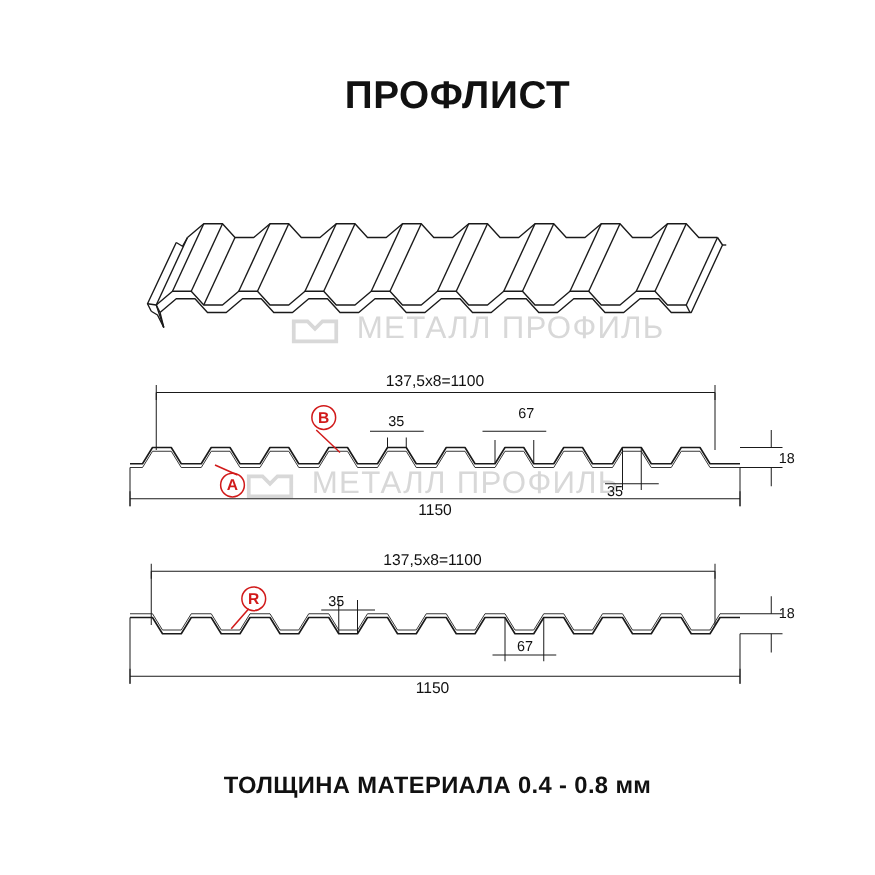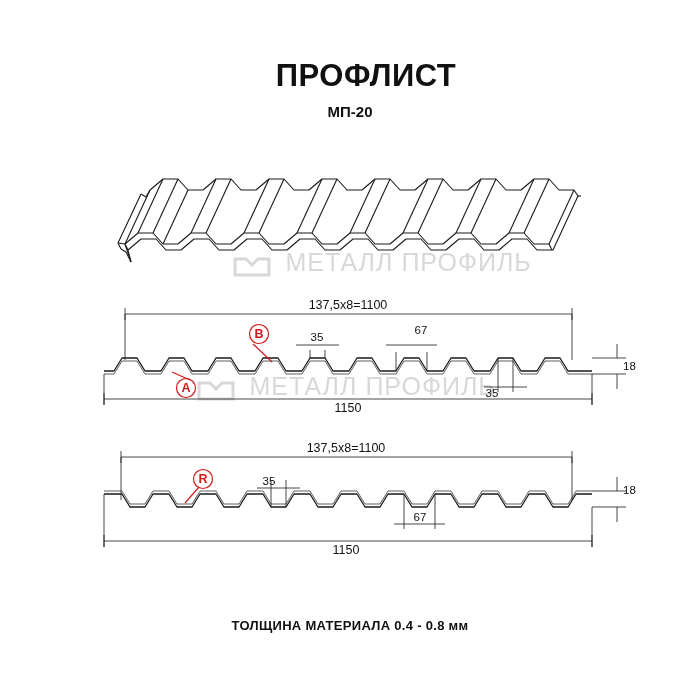--- a/index.html
+++ b/index.html
@@ -42,21 +42,21 @@
     font-size: 15px;
     font-weight: bold;
     color: #111111;
   }
   .footer {
     position: absolute;
     top: 618px;
     left: 0;
     width: 700px;
     text-align: center;
-    font-size: 13px;
+    font-size: 19px;
     font-weight: bold;
     letter-spacing: 0.3px;
     color: #111111;
   }
   svg.canvas {
     position: absolute;
     left: 0;
     top: 0;
     width: 700px;
     height: 700px;
@@ -95,21 +95,20 @@
     font-weight: bold;
     fill: #d11a1a;
   }
 </style>
 </head>
 <body>
 
 <div class="page">
 
   <div class="title">ПРОФЛИСТ</div>
-  <div class="subtitle">МП-20</div>
 
   <div class="wm wm-1">
     <span class="wm-badge">
       <svg width="40" height="28" viewBox="0 0 40 28">
         <path d="M3 24 L3 8 L14 8 L20 14 L26 8 L37 8 L37 24 Z" fill="none" stroke="#d8d8d8" stroke-width="3"></path>
       </svg>
     </span>
     <span class="wm-text">МЕТАЛЛ ПРОФИЛЬ</span>
   </div>
 

